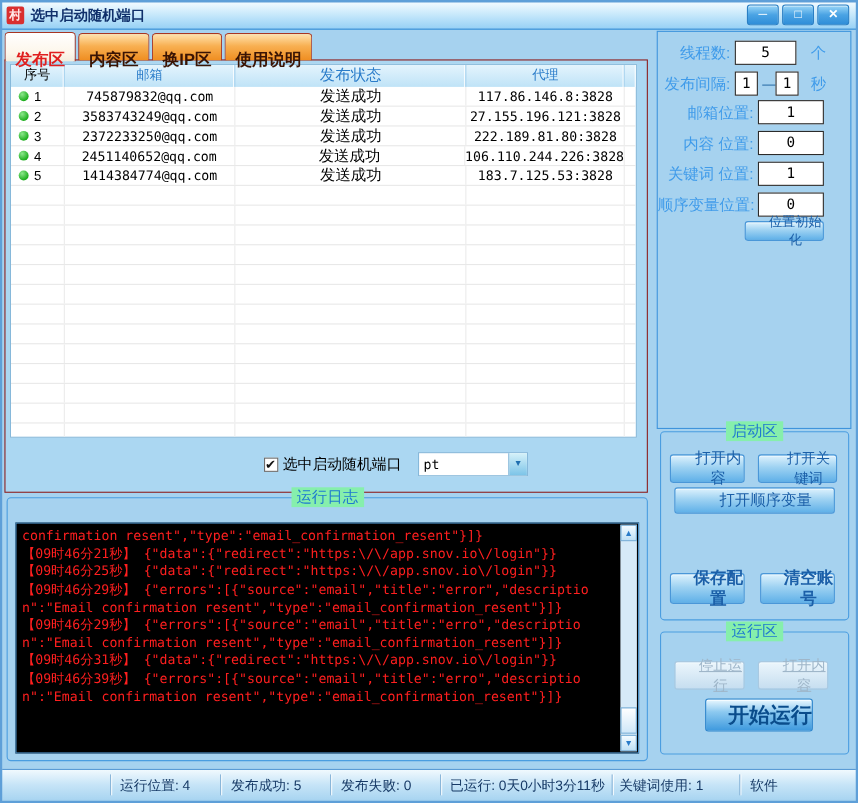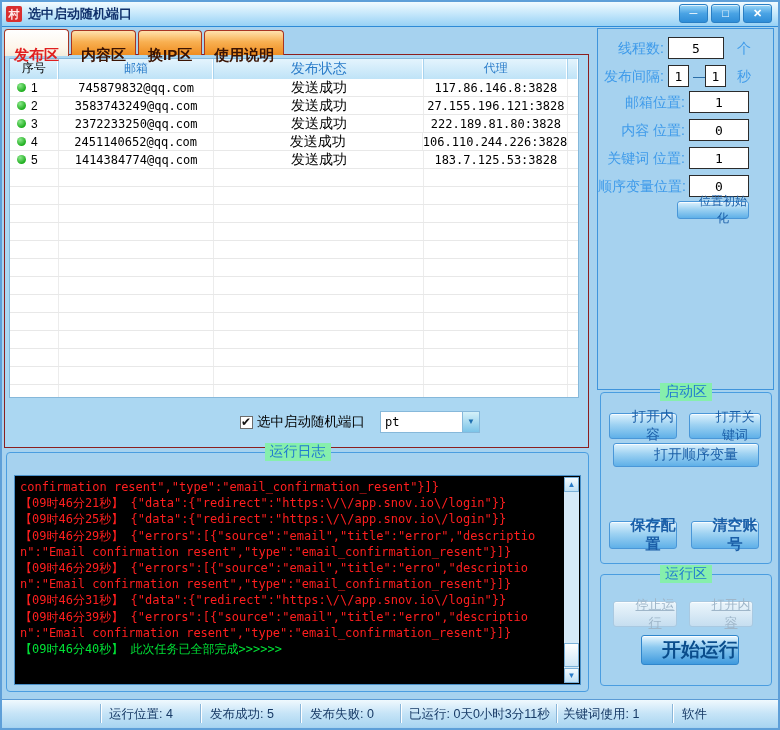--- a/index.html
+++ b/index.html
@@ -326,21 +326,20 @@
 <div class="group log-group">
   <div class="legend">运行日志</div>
   <div class="console">
     <div class="log-line">confirmation resent","type":"email_confirmation_resent"}]}</div>
     <div class="log-line">【09时46分21秒】 {"data":{"redirect":"https:\/\/app.snov.io\/login"}}</div>
     <div class="log-line">【09时46分25秒】 {"data":{"redirect":"https:\/\/app.snov.io\/login"}}</div>
     <div class="log-line">【09时46分29秒】 {"errors":[{"source":"email","title":"error","description":"Email confirmation resent","type":"email_confirmation_resent"}]}</div>
     <div class="log-line">【09时46分29秒】 {"errors":[{"source":"email","title":"erro","description":"Email confirmation resent","type":"email_confirmation_resent"}]}</div>
     <div class="log-line">【09时46分31秒】 {"data":{"redirect":"https:\/\/app.snov.io\/login"}}</div>
     <div class="log-line">【09时46分39秒】 {"errors":[{"source":"email","title":"erro","description":"Email confirmation resent","type":"email_confirmation_resent"}]}</div>
-    <div class="log-line green">【09时46分40秒】 此次任务已全部完成&gt;&gt;&gt;&gt;&gt;&gt;</div>
     <div class="vscroll">
       <div class="sb-btn sb-up">▲</div>
       <div class="sb-thumb"></div>
       <div class="sb-btn sb-down">▼</div>
     </div>
   </div>
 </div>
 
 <div class="sidebar-panel">
   <span class="slabel" style="left:0;width:66px;top:8px">线程数:</span>

